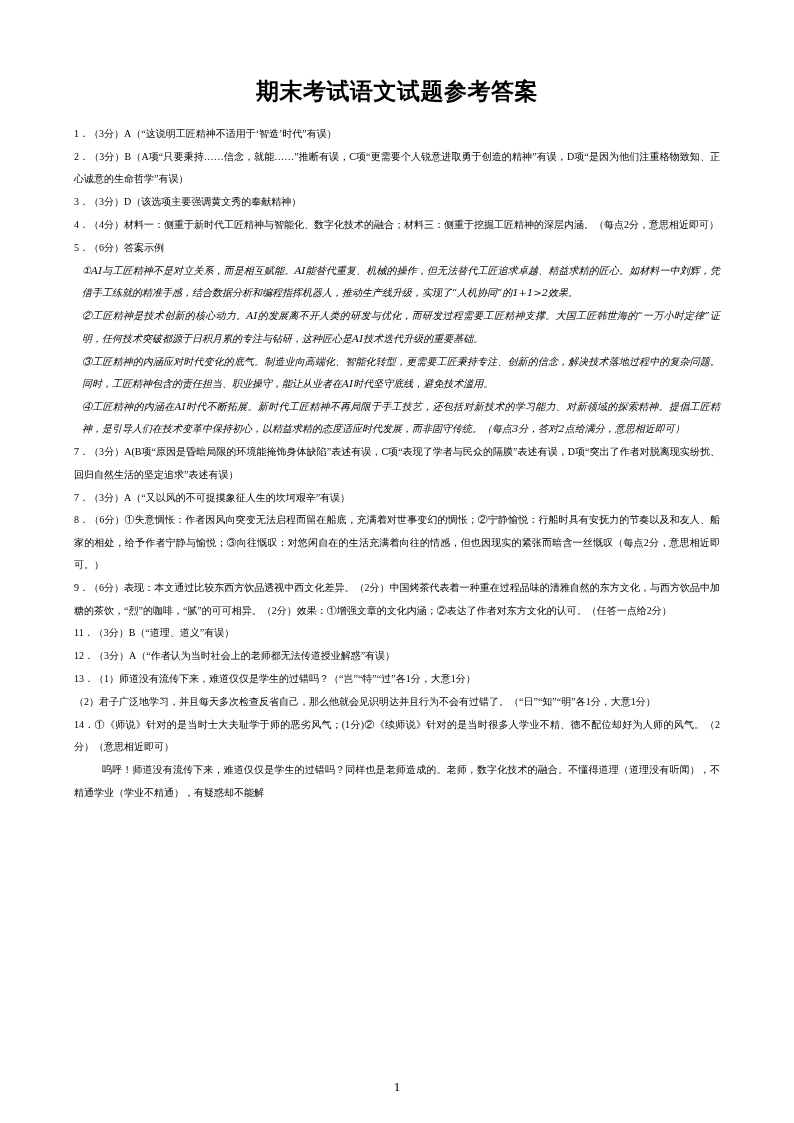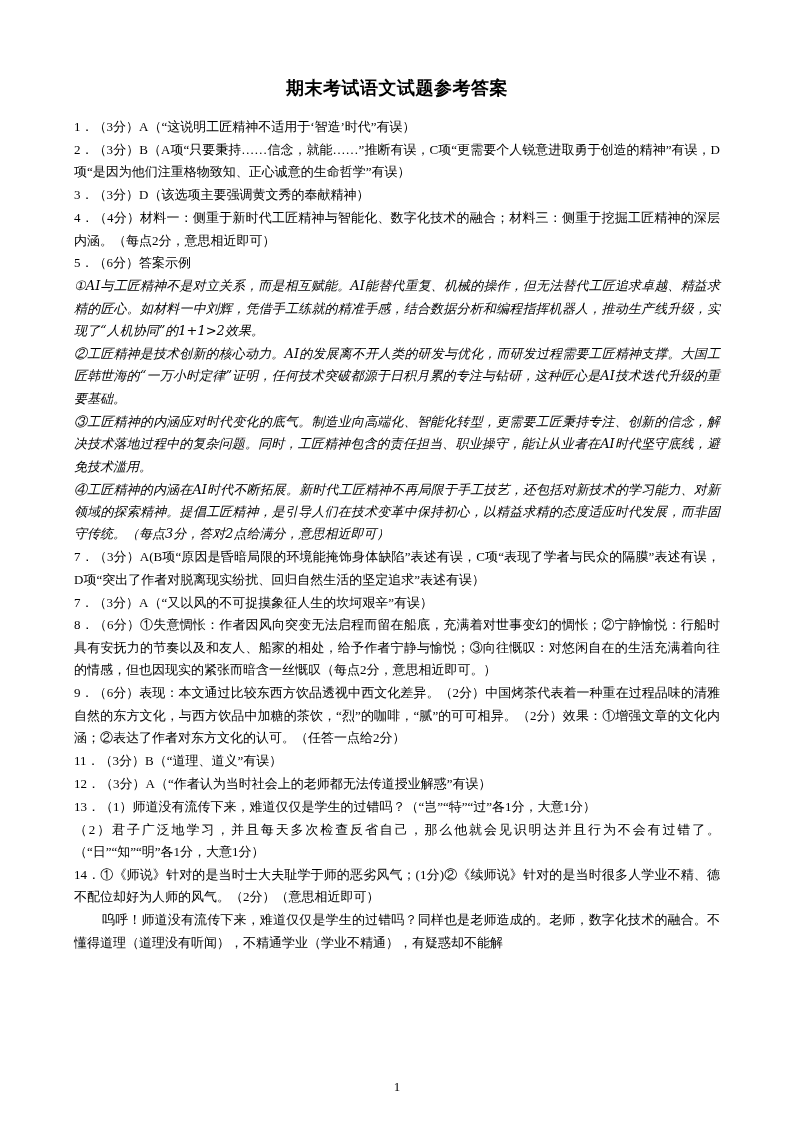--- a/index.html
+++ b/index.html
@@ -17,37 +17,38 @@
   }
   .page {
     box-sizing: border-box;
     width: 794px;
     height: 1123px;
     padding: 62px 74px 40px 74px;
     position: relative;
   }
   .doc-title {
     text-align: center;
-    font-size: 18px;
+    font-size: 23px;
     font-weight: bold;
     font-family: "Liberation Serif", "DejaVu Serif", serif;
     letter-spacing: 0.5px;
     margin: 14px 0 16px 0;
   }
   .para {
-    font-size: 13px;
+    font-size: 10px;
     line-height: 22.4px;
     text-align: justify;
     text-justify: inter-ideograph;
     margin: 0 0 0.5px 0;
     font-family: "Liberation Serif", "DejaVu Serif", serif;
   }
   .para.kai {
     font-family: "DejaVu Serif", "Liberation Serif", serif;
     font-style: italic;
+    margin-left: 8px;
   }
   .indent2 {
     text-indent: 28px;
   }
   .page-number {
     position: absolute;
     bottom: 28px;
     left: 0;
     width: 794px;
     text-align: center;

